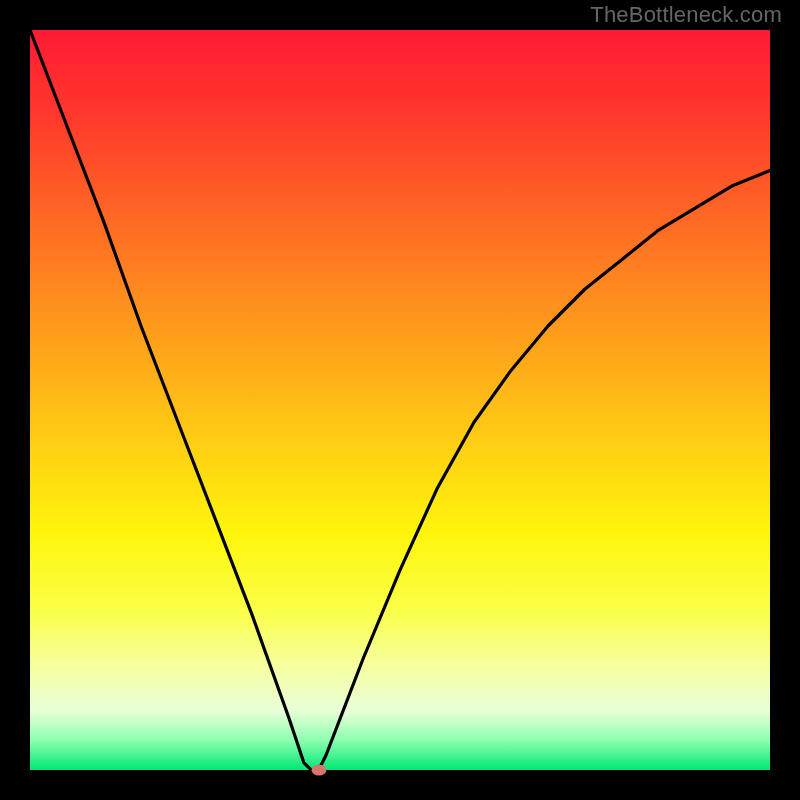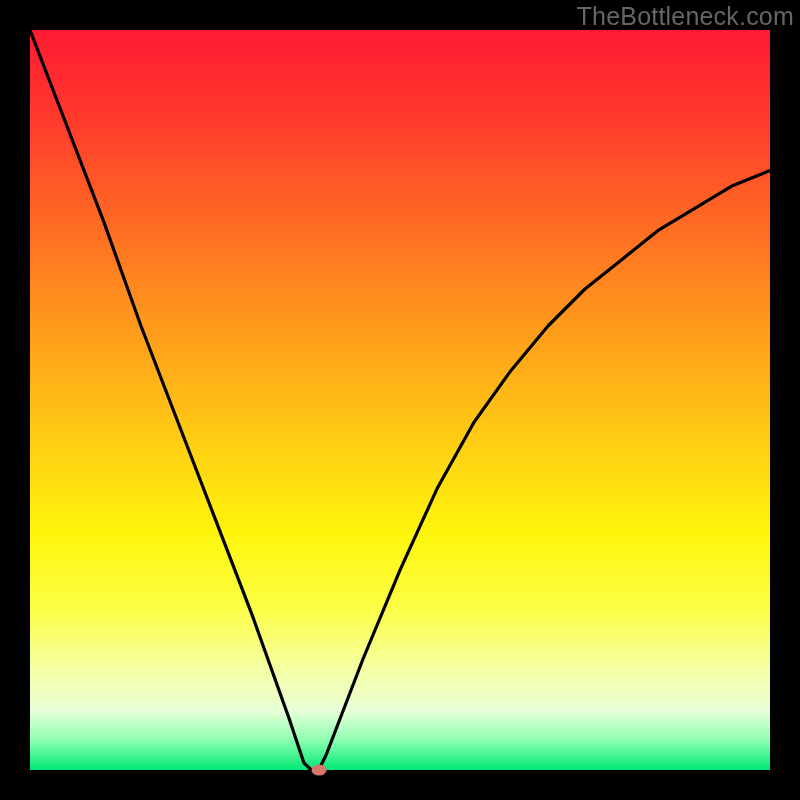--- a/index.html
+++ b/index.html
@@ -7,23 +7,23 @@
     width: 800px;
     height: 800px;
     background: #000;
     position: relative;
     font-family: Arial, Helvetica, sans-serif;
     overflow: hidden;
   }
   .watermark {
     position: absolute;
     top: 2px;
-    right: 6px;
+    right: 18px;
     color: #666;
-    font-size: 25px;
+    font-size: 22px;
     z-index: 10;
     letter-spacing: 0.2px;
   }
   .plot-frame {
     position: absolute;
     left: 30px;
     top: 30px;
     width: 740px;
     height: 740px;
     background: linear-gradient(to bottom,

